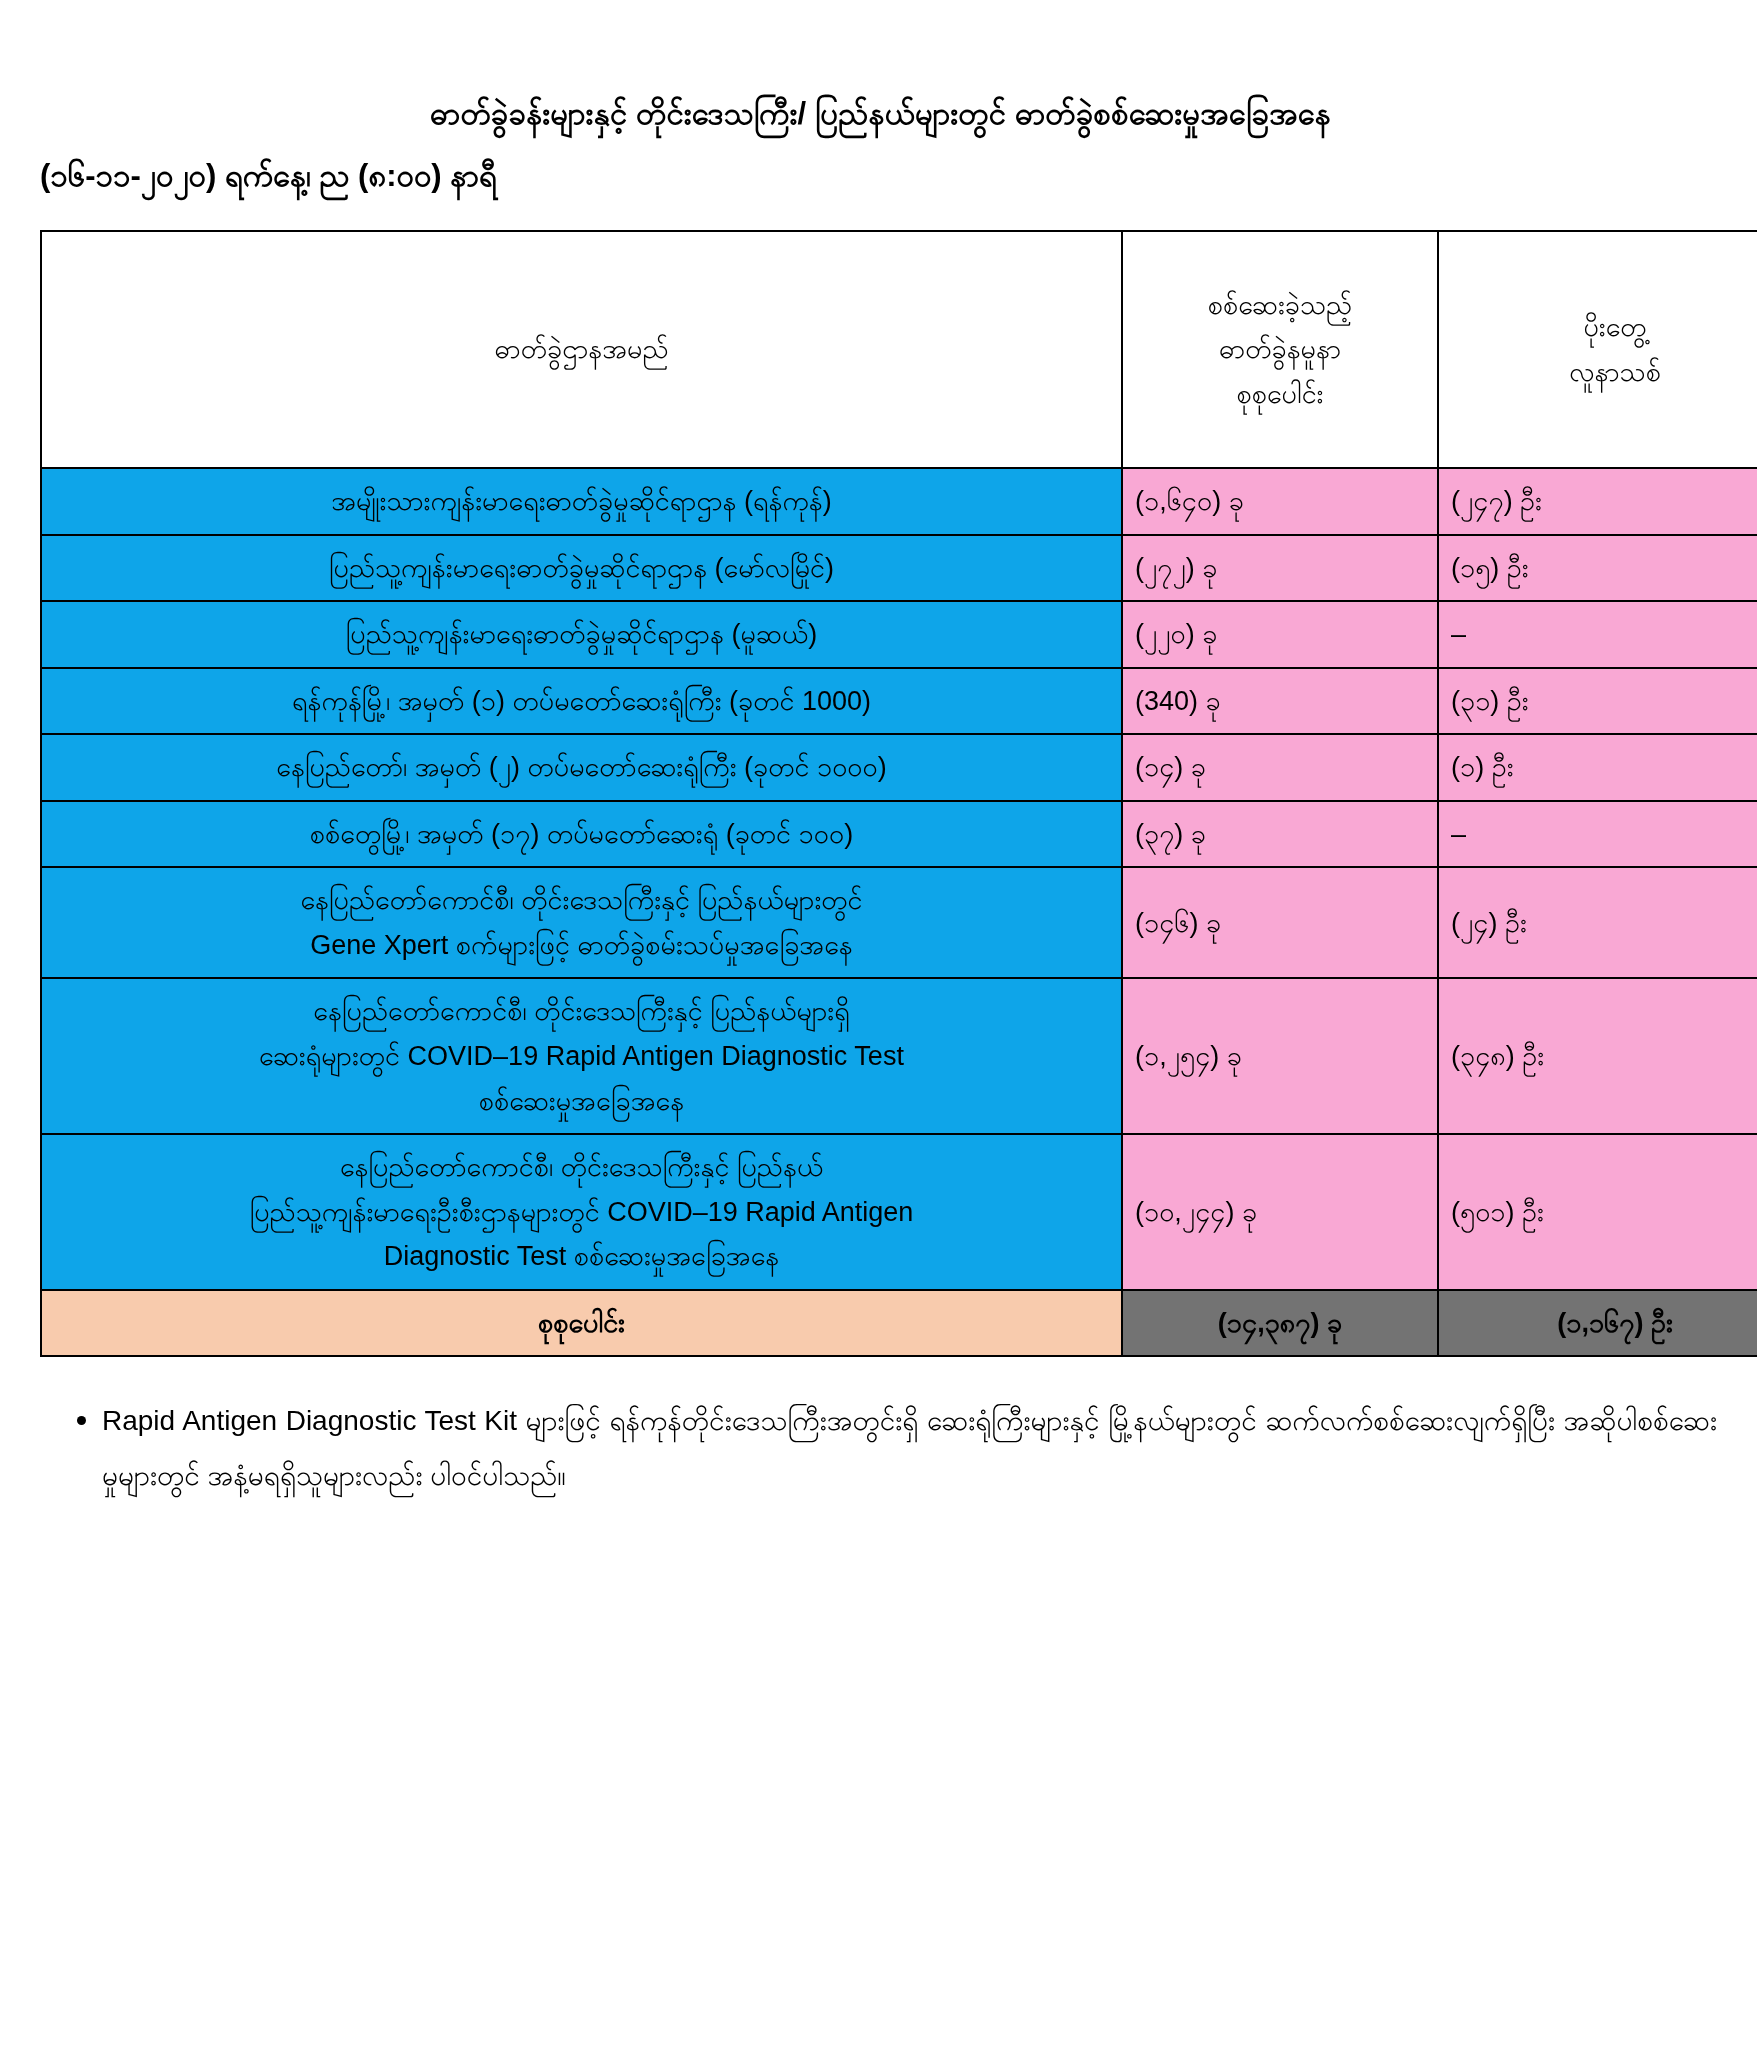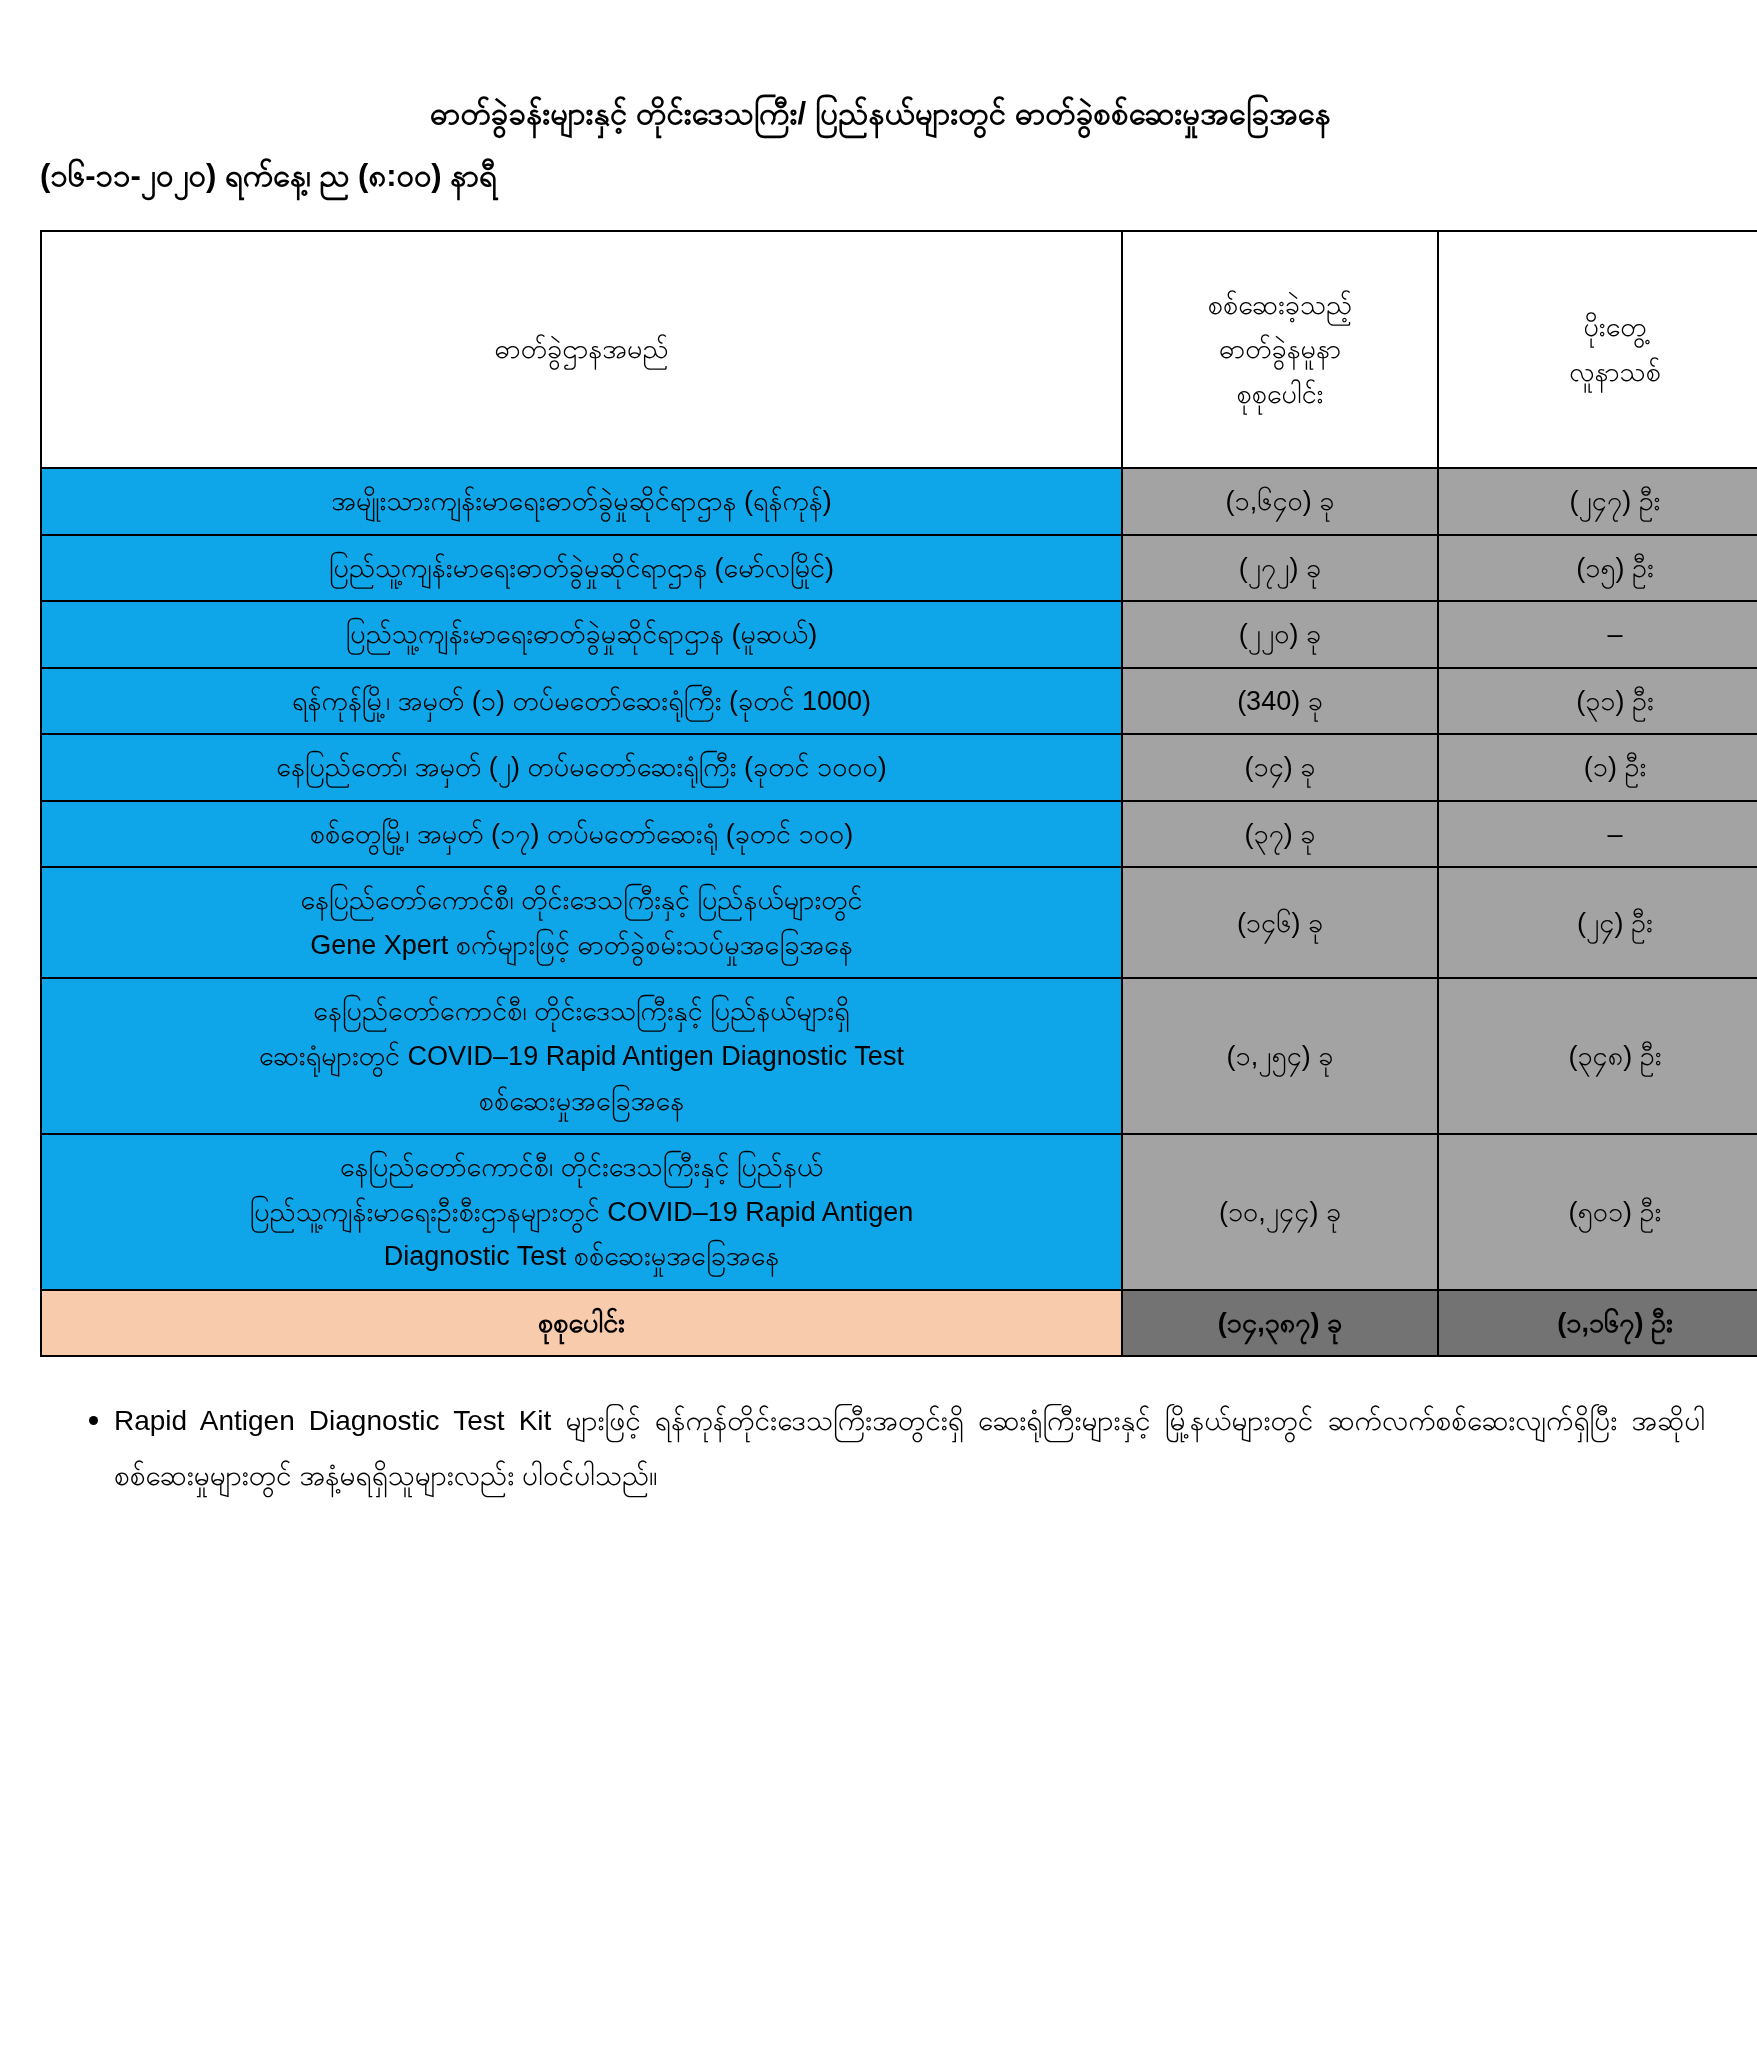--- a/index.html
+++ b/index.html
@@ -53,41 +53,40 @@
     height: 215px;
   }
   thead th.col-name { width: 1055px; }
   thead th.col-total { width: 290px; }
   thead th.col-new { width: 328px; }
   tbody td.c-name {
     background: #0ea5e9;
     text-align: center;
   }
   tbody td.c-num {
-    background: #a3a3a3;
-    text-align: center;
+    background: #f9a8d4;
     white-space: nowrap;
   }
   tbody tr.total-row td {
     background: #737373;
     font-weight: bold;
     text-align: center;
   }
   tbody tr.total-row td.c-name {
     background: #f8cbad;
   }
   .cell-lines span { display: block; }
   .notes {
     width: 1673px;
     margin: 34px auto 0 auto;
     font-size: 28px;
     line-height: 1.95;
   }
   .notes ul {
-    margin: 12px;
+    margin: 0;
     padding-left: 58px;
   }
   .notes li {
     text-align: justify;
     text-justify: inter-word;
   }
   .notes li::marker {
     font-size: 30px;
   }
 </style>

